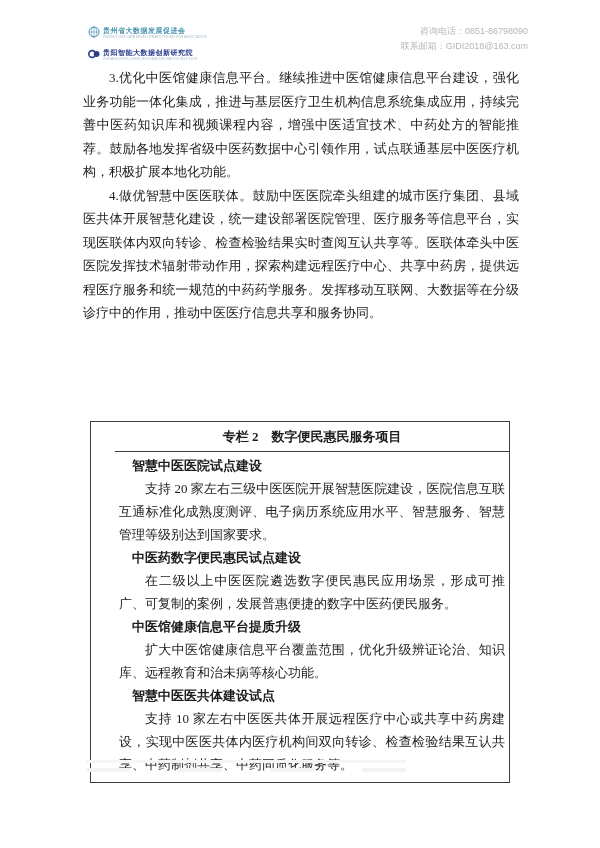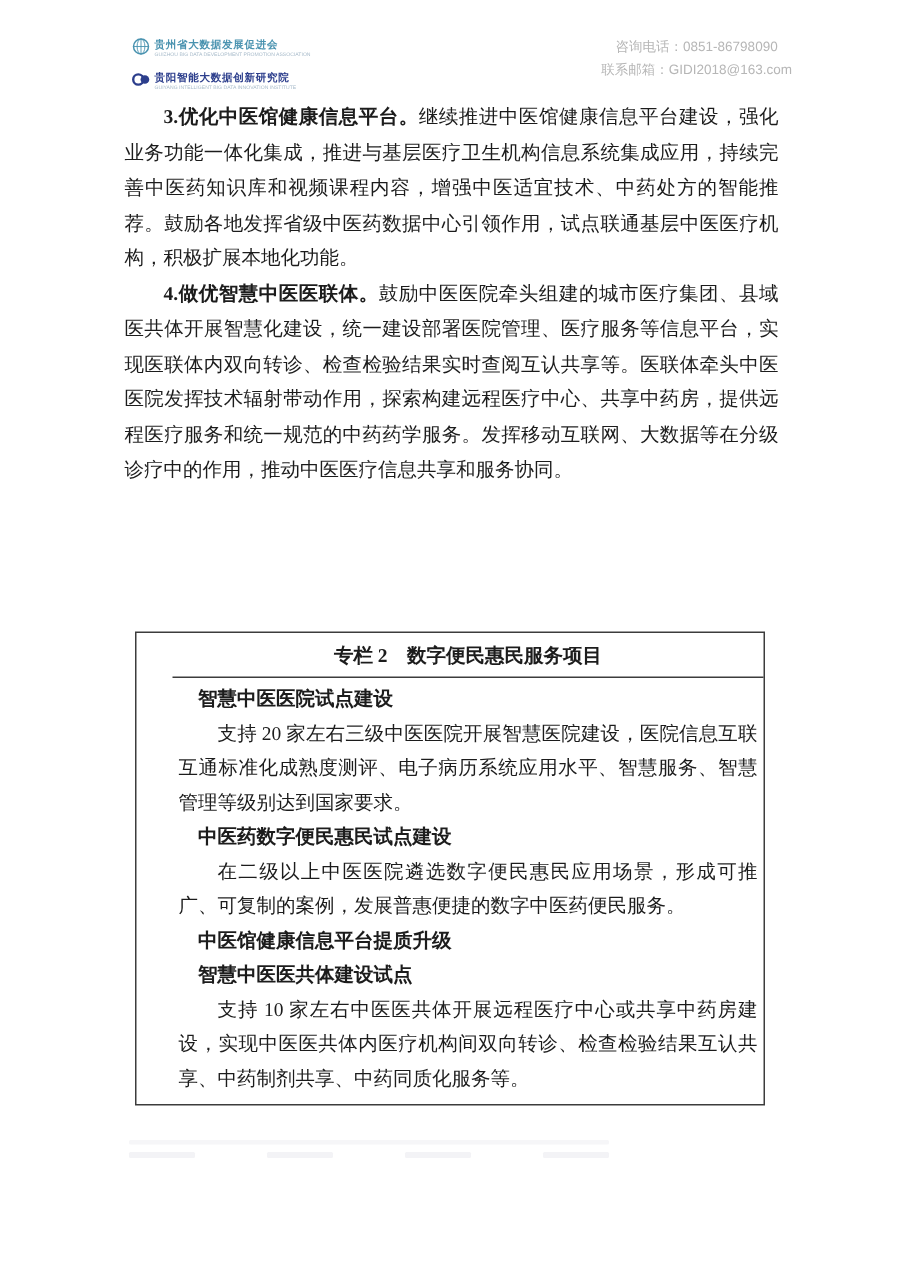--- a/index.html
+++ b/index.html
@@ -27,32 +27,32 @@
   }
   .logo1 .logo-name { color:#4a93b0; }
   .logo2 .logo-name { color:#2c3e8c; }
   .logo-sub {
     font-family:"Liberation Sans","DejaVu Sans",sans-serif;
     font-size:4px; color:#a9bccb; white-space:nowrap;
     transform:scale(0.85); transform-origin:left top;
   }
   .contact {
     font-family:"Liberation Sans","DejaVu Sans",sans-serif;
-    font-size:9px; color:#b6b6b6; line-height:15px; text-align:center;
+    font-size:9px; color:#b6b6b6; line-height:15px; text-align:right;
   }
 
   
   .body-text {
     position:absolute; top:66px; left:83px; width:436px;
     font-size:13px; line-height:23.5px;
     text-align:justify; text-justify:inter-character;
   }
   .body-text p { margin:0; text-indent:2em; }
   .body-text p.no-indent { text-indent:0; }
-  .lead { font-weight:bold; }
+  .lead { font-weight:normal; }
 
   
   .box {
     position:absolute; top:421px; left:90px; width:420px;
     border:1.5px solid #3c3c3c; box-sizing:border-box;
     font-size:13px;
     padding-left:24px;
   }
   .box-title {
     text-align:center; font-weight:bold;
@@ -121,20 +121,21 @@
   </div>
 
   <div class="box">
     <div class="box-title">专栏 2　数字便民惠民服务项目</div>
     <div class="box-body">
       <div class="box-heading">智慧中医医院试点建设</div>
       <p class="box-para">支持 20 家左右三级中医医院开展智慧医院建设，医院信息互联互通标准化成熟度测评、电子病历系统应用水平、智慧服务、智慧管理等级别达到国家要求。</p>
       <div class="box-heading">中医药数字便民惠民试点建设</div>
       <p class="box-para">在二级以上中医医院遴选数字便民惠民应用场景，形成可推广、可复制的案例，发展普惠便捷的数字中医药便民服务。</p>
       <div class="box-heading">中医馆健康信息平台提质升级</div>
+      <p class="box-para">扩大中医馆健康信息平台覆盖范围，优化升级辨证论治、知识库、远程教育和治未病等核心功能。</p>
       <div class="box-heading">智慧中医医共体建设试点</div>
       <p class="box-para">支持 10 家左右中医医共体开展远程医疗中心或共享中药房建设，实现中医医共体内医疗机构间双向转诊、检查检验结果互认共享、中药制剂共享、中药同质化服务等。</p>
     </div>
   </div>
 
   <div class="watermark">
     <div class="wm-line"></div>
     <div class="wm-dashes">
       <div class="wm-dash"></div>
       <div class="wm-dash"></div>

